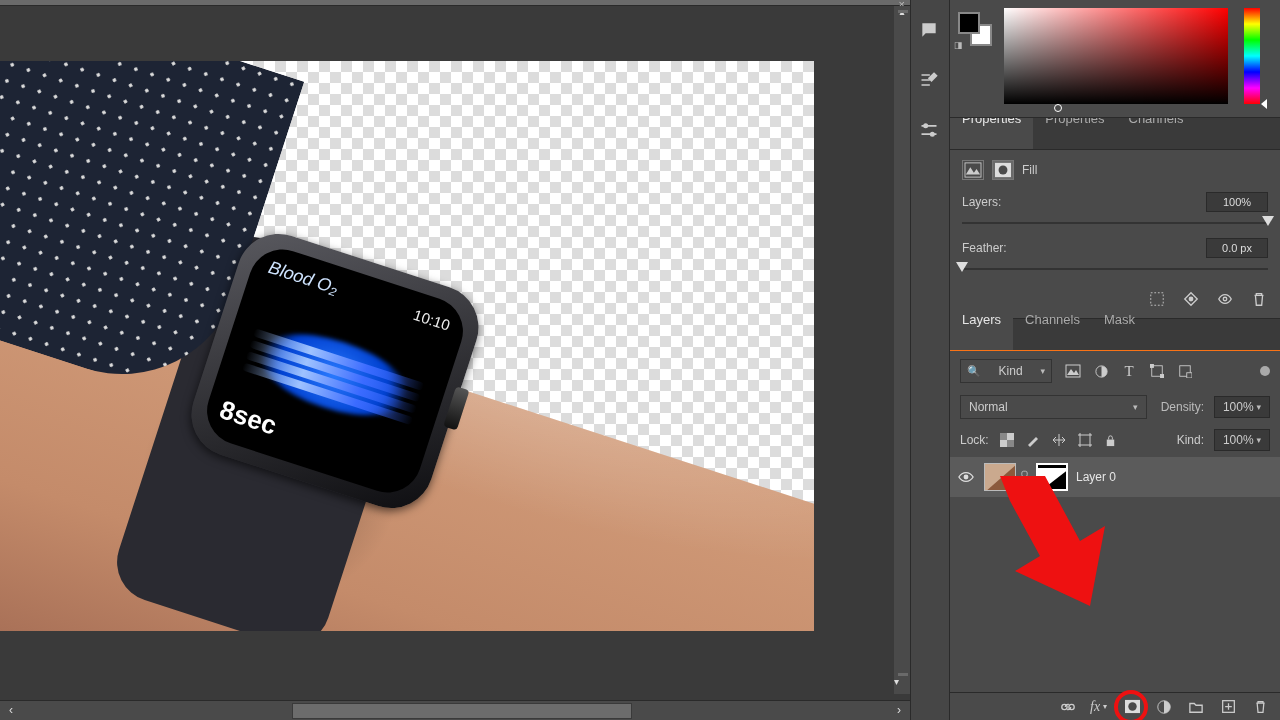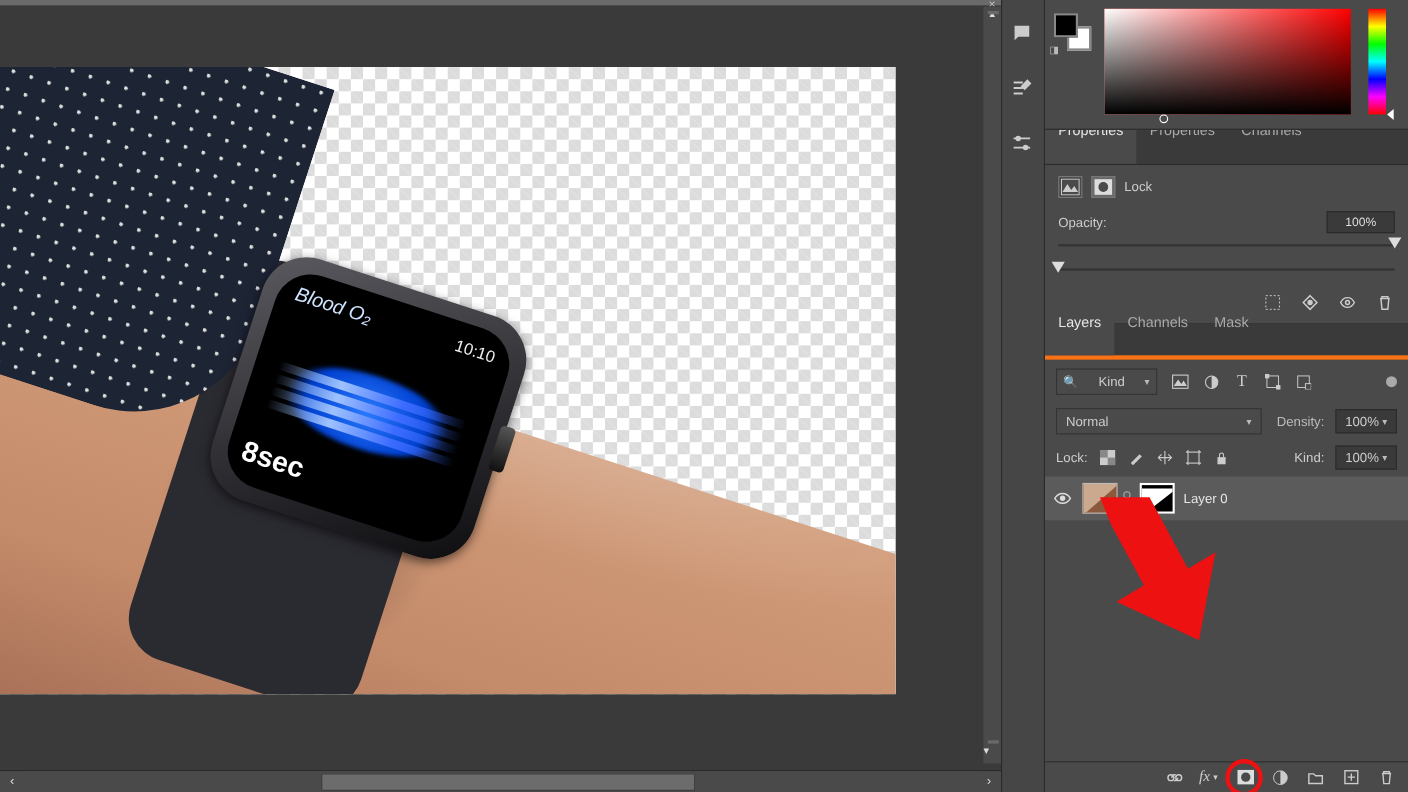--- a/index.html
+++ b/index.html
@@ -84,21 +84,21 @@
   .slider-row{margin-top:8px}
   .slider-label{display:flex;justify-content:space-between;align-items:center;margin-bottom:4px}
   .valbox{width:62px;height:20px;background:#3a3a3a;border:1px solid #2a2a2a;color:#ddd;text-align:center;line-height:18px;font-size:11px}
   .track{position:relative;height:14px}
   .track .bar{position:absolute;left:0;right:0;top:6px;height:2px;background:#333}
   .track .knob{position:absolute;top:0;width:0;height:0;border-left:6px solid transparent;border-right:6px solid transparent;border-top:10px solid #ddd}
   .mask-footer{display:flex;justify-content:flex-end;gap:16px;margin-top:14px;color:#ccc}
   .mask-footer span{width:18px;height:18px;display:flex;align-items:center;justify-content:center}
   
   .layers-panel{flex:1;display:flex;flex-direction:column;position:relative}
-  .layers-title-tabs{border-bottom:4px solid #f97316}
+  .layers-title-tabs{border-bottom:1px solid #f97316}
   .filter-row{display:flex;align-items:center;gap:6px;padding:8px 10px}
   .kind-select{display:flex;align-items:center;gap:6px;background:#4a4a4a;border:1px solid #333;height:24px;padding:0 6px;width:92px;justify-content:space-between}
   .filter-icons{display:flex;gap:10px;margin-left:6px}
   .filter-icons span{width:18px;height:18px;color:#ccc;display:flex;align-items:center;justify-content:center}
   .dot{width:10px;height:10px;border-radius:50%;background:#aaa;margin-left:auto}
   .blend-row{display:flex;align-items:center;gap:10px;padding:4px 10px}
   .blend-select{flex:1;background:#4a4a4a;border:1px solid #333;height:24px;display:flex;align-items:center;justify-content:space-between;padding:0 8px}
   .op-label{color:#bbb;margin-left:4px}
   .pct-select{width:56px;height:22px;background:#3a3a3a;border:1px solid #2a2a2a;display:flex;align-items:center;justify-content:center;gap:3px}
   .chev{font-size:9px;color:#bbb}
@@ -219,36 +219,40 @@
               <rect x="1" y="1" width="18" height="16" fill="none" stroke="#ccc"></rect>
               <path d="M2 14l5-8 4 6 3-4 4 6z" fill="#ccc"></path>
             </svg>
         </div>
         <div class="icon-box" style="background:#6a6a6a">
           <svg viewBox="0 0 20 18" width="18" height="16">
               <rect x="1" y="1" width="18" height="16" fill="#ddd"></rect>
               <circle cx="10" cy="9" r="5" fill="#4a4a4a"></circle>
             </svg>
         </div>
-        <span>Lock</span>
+        <span>Fill</span>
       </div>
 
 
       <div class="slider-row">
         <div class="slider-label">
-          <span>Opacity:</span>
+          <span>Layers:</span>
           <div class="valbox">100%</div>
         </div>
         <div class="track">
           <div class="bar"></div>
           <div class="knob" style="right:-6px"></div>
         </div>
       </div>
 
       <div class="slider-row">
+        <div class="slider-label">
+          <span>Feather:</span>
+          <div class="valbox">0.0 px</div>
+        </div>
         <div class="track">
           <div class="bar"></div>
           <div class="knob" style="left:-6px"></div>
         </div>
       </div>
 
       <div class="mask-footer">
         <span>
           <svg viewBox="0 0 18 18" width="16" height="16" fill="none" stroke="#ccc" stroke-dasharray="2 2">
               <rect x="2" y="2" width="14" height="14"></rect>

